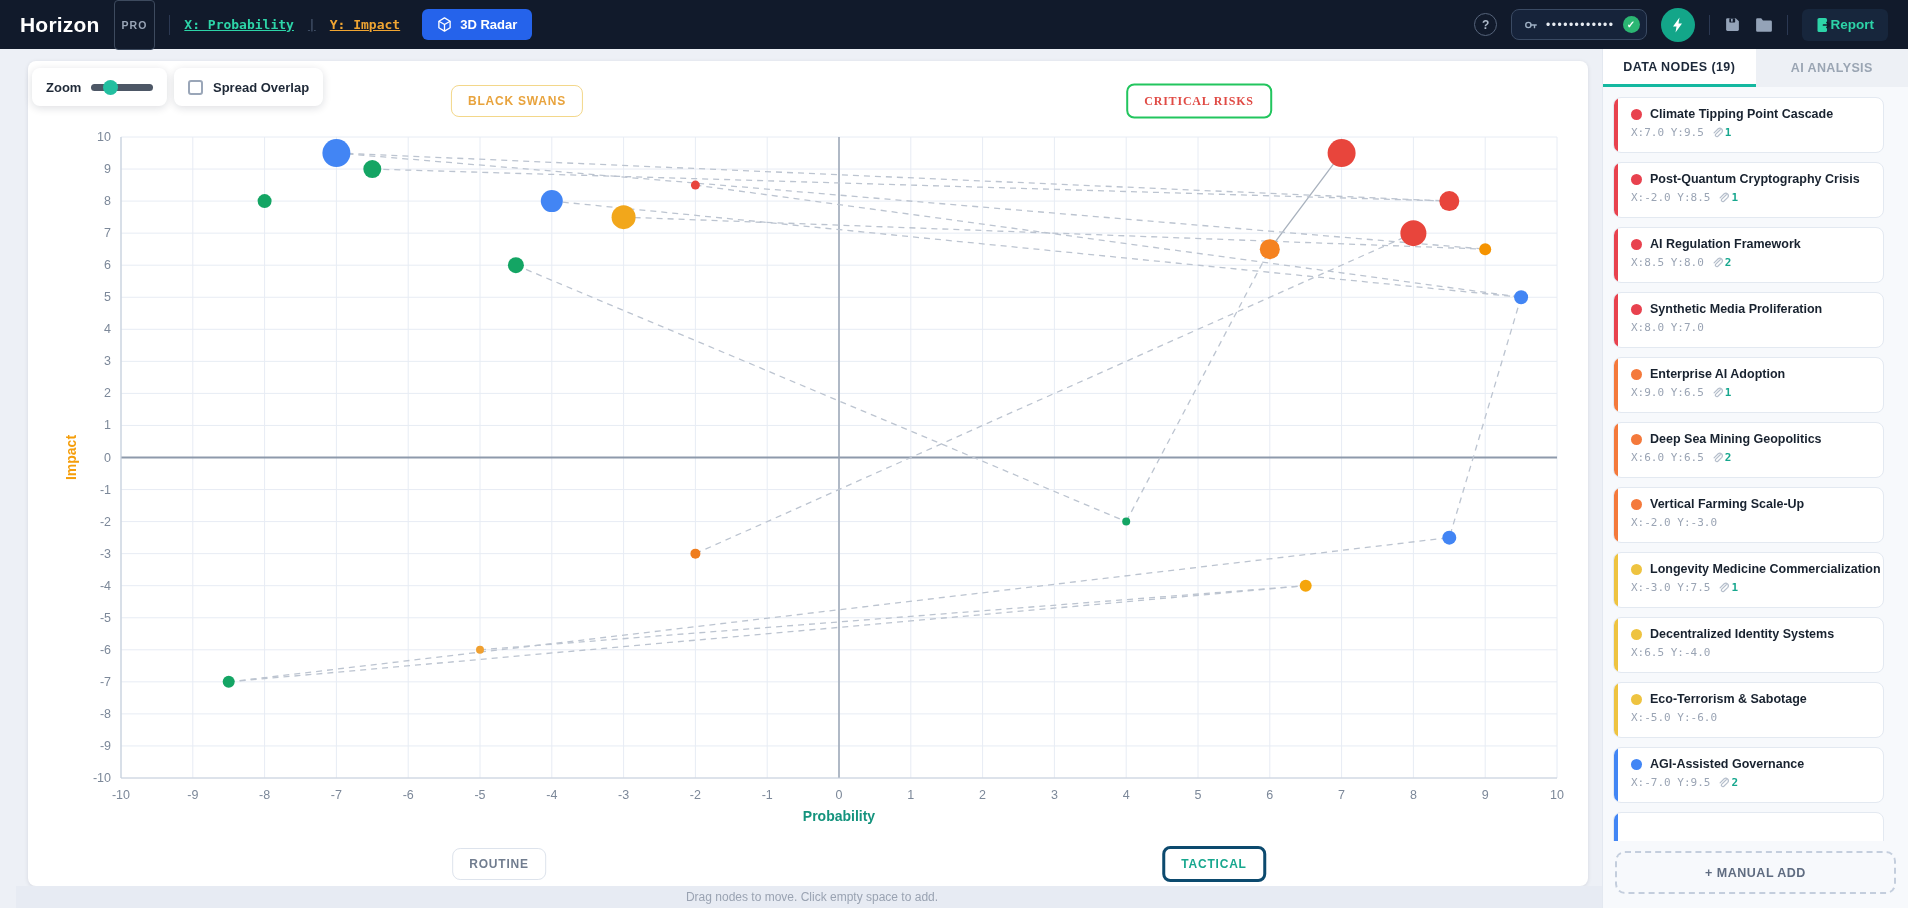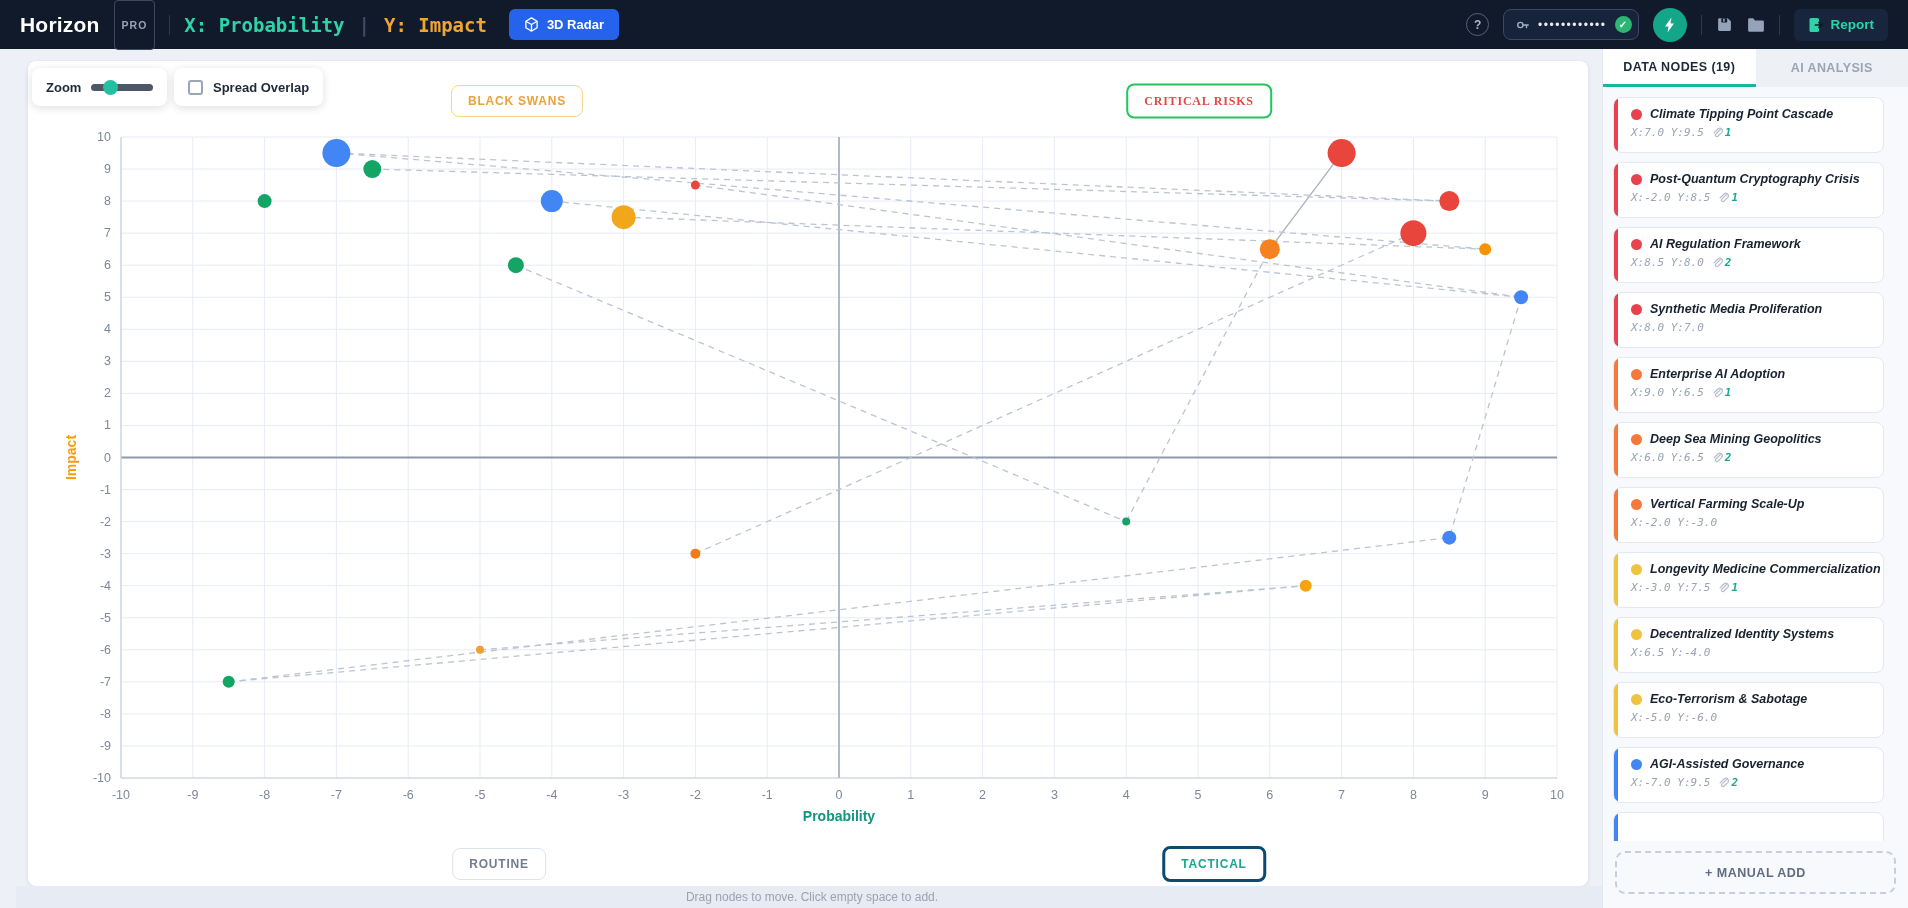--- a/index.html
+++ b/index.html
@@ -6,41 +6,41 @@
   html,body { margin:0; padding:0; width:1908px; height:908px; overflow:hidden;
               background:#edf0f6; font-family:"Liberation Sans", sans-serif; }
 
   
   .header { position:absolute; top:0; left:0; right:0; height:49px; background:#111a2b;
             display:flex; align-items:center; padding:0 20px; gap:14px; z-index:20; }
   .logo { color:#ffffff; font-size:21px; font-weight:bold; letter-spacing:.2px; }
   .pro-badge { border:1px solid #3d4a5e; color:#98a4b5; font-size:10.5px; font-weight:bold;
                padding:18px 7px; border-radius:4px; letter-spacing:1px; }
   .hdr-divider { width:1px; height:20px; background:#2b3852; }
-  .mono { font-family:"DejaVu Sans Mono", monospace; font-size:19px; font-weight:bold; }
+  .mono { font-family:"DejaVu Sans Mono", monospace; font-size:13px; font-weight:bold;text-decoration:underline; }
   .mono-teal { color:#2dd4a8; }
   .mono-sep  { color:#3e4c63; }
   .mono-orange { color:#f0a532; }
   .btn-radar { background:#2563eb; color:#fff; font-weight:bold; font-size:13px; border:none;
                border-radius:6px; height:31px; padding:0 15px; display:flex; align-items:center;
                gap:8px; margin-left:8px; cursor:pointer; }
   .header-right { margin-left:auto; display:flex; align-items:center; gap:14px; }
   .help-circle { width:23px; height:23px; border:1.5px solid #55637a; border-radius:50%;
                  color:#aeb9c9; display:flex; align-items:center; justify-content:center;
                  font-size:12px; font-weight:bold; cursor:pointer; }
   .pwd { display:flex; align-items:center; gap:8px; border:1px solid #3a4a63; background:#16233a;
          border-radius:8px; height:31px; padding:0 6px 0 12px; cursor:text; }
   .pwd-dots { font-size:12px; letter-spacing:1.5px; color:#e8ecf2; border:none; background:transparent; }
   .pwd-check { width:17px; height:17px; border-radius:50%; background:#2bb673; color:#fff;
                font-size:10px; display:flex; align-items:center; justify-content:center; font-weight:bold; }
   .bolt-btn { width:34px; height:34px; border-radius:50%; background:#13a689; border:none;
               display:flex; align-items:center; justify-content:center; cursor:pointer; }
   .icon-btn { background:none; border:none; padding:0; display:flex; cursor:pointer; }
   .btn-report { background:#17263c; border:none; border-radius:6px; height:32px; padding:0 14px;
-                display:flex; gap:8px; align-items:center; color:#2dd4a8; font-weight:bold;
+                display:flex; align-items:center; color:#2dd4a8; font-weight:bold;
                 font-size:13.5px; cursor:pointer; }
 
   
   .left-col { position:absolute; top:49px; left:16px; width:1592px; bottom:0; background:#edf0f6; }
   .chart-card { position:absolute; left:12px; top:12px; width:1560px; height:825px;
                 background:#ffffff; border-radius:8px; box-shadow:0 1px 4px rgba(15,23,42,.10); }
   #plot-svg { position:absolute; left:0; top:0; }
   .footer-strip { position:absolute; left:0; right:0; bottom:0; height:22px; background:#e7ebf3;
                   display:flex; align-items:center; justify-content:center; color:#9aa3b2; font-size:12px; }
 
@@ -63,21 +63,21 @@
   .quad-rt { left:423px; top:803px; border:1px solid #dde3ec; color:#717d8f; }
   .quad-tc { left:1138px; top:803px; border:3px solid #0c4a6e; color:#17a78e; }
 
   
   .sidebar { position:absolute; top:49px; right:0; width:306px; bottom:0; background:#f7f9fc;
              border-left:1px solid #e3e8f0; display:flex; flex-direction:column; }
   .tabs { display:flex; height:38px; flex:none; }
   .tab { flex:1; display:flex; align-items:center; justify-content:center; font-size:12.5px;
          font-weight:bold; letter-spacing:.4px; cursor:pointer; background:#edf0f5; color:#9aa5b3; }
   .tab.active { background:#ffffff; color:#1c2839; border-bottom:3px solid #14b8a0; }
-  .node-list { flex:1; overflow:hidden; padding:10px 24px 0 10px;font-style:italic; }
+  .node-list { flex:1; overflow:hidden; padding:10px 24px 0 10px; }
   .node-card { position:relative; background:#fff; border:1px solid #e3e9f1; border-radius:8px;
                height:56px; margin-bottom:9px; padding:9px 12px 0 17px; overflow:hidden; cursor:pointer; }
   .stripe { position:absolute; left:0; top:0; bottom:0; width:4px; }
   .card-name { display:flex; align-items:center; gap:8px; font-size:12.5px; font-weight:bold;
                color:#18222f; white-space:nowrap; }
   .dot { width:11px; height:11px; border-radius:50%; flex:none; }
   .card-coords { margin-top:5px; font-family:"DejaVu Sans Mono", monospace; font-size:11px;
                  color:#9aa4b4; display:flex; align-items:center; gap:7px; }
   .link-badge { display:flex; align-items:center; gap:2px; color:#17a78e; font-weight:bold; font-size:11px; }
   .manual-add { flex:none; margin:10px 12px 14px 12px; height:43px; border:2px dashed #c4cedd;

